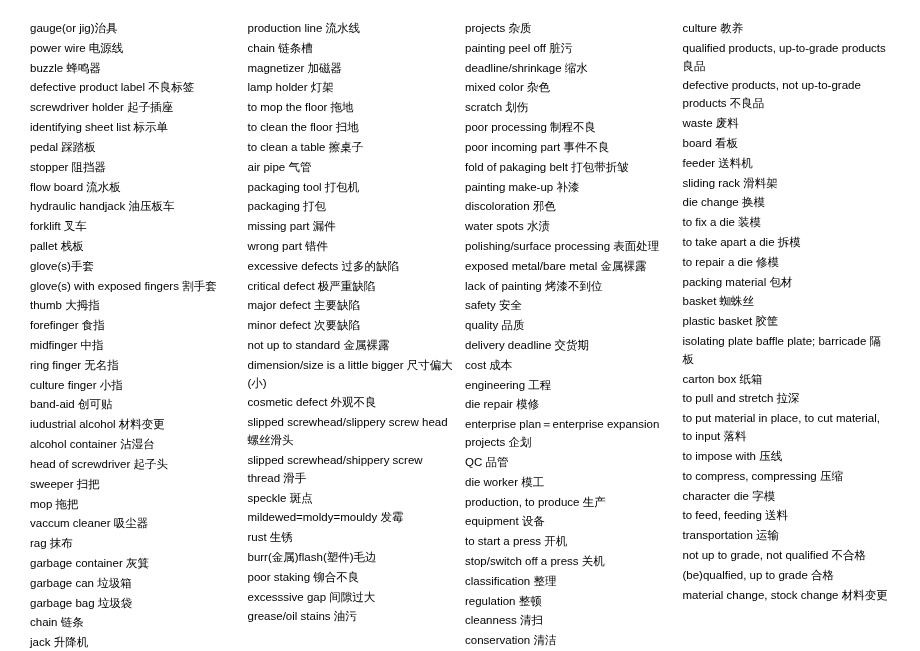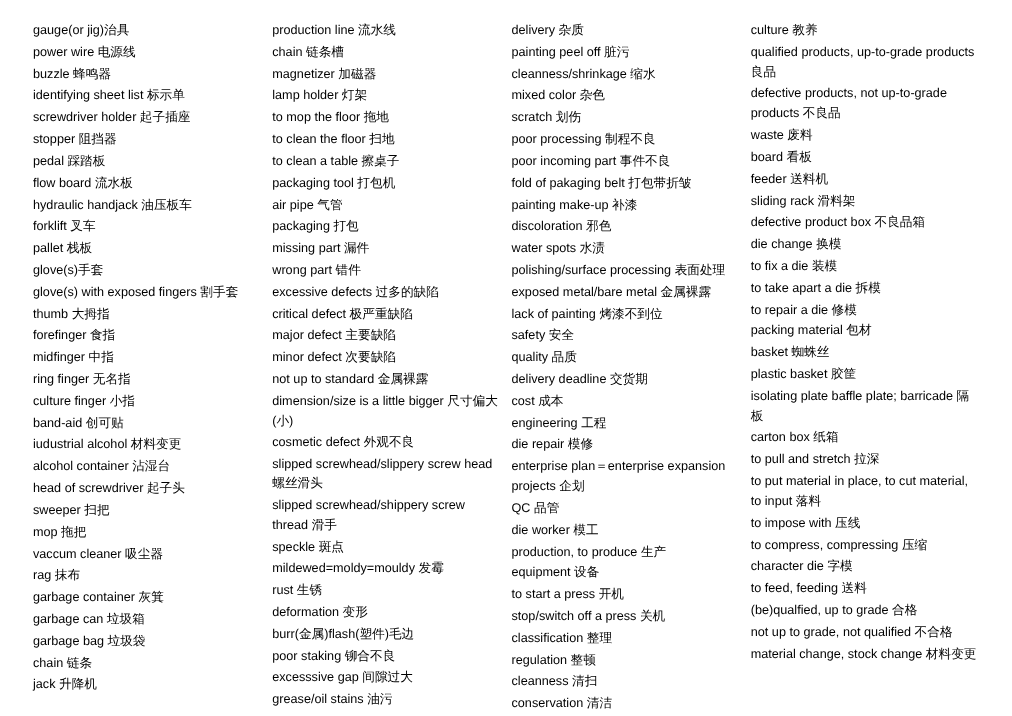--- a/index.html
+++ b/index.html
@@ -32,24 +32,25 @@
     }
   </style>
 </head>
 <body>
 
 <div class="columns-container">
 <div class="column">
       <div class="entry">gauge(or jig)治具</div>
       <div class="entry">power wire 电源线</div>
       <div class="entry">buzzle 蜂鸣器</div>
+      <div class="entry">defective product label 不良标签</div>
+      <div class="entry">screwdriver holder 起子插座</div>
       <div class="entry">identifying sheet list 标示单</div>
-      <div class="entry">screwdriver holder 起子插座</div>
+      <div class="entry">pedal 踩踏板</div>
       <div class="entry">stopper 阻挡器</div>
-      <div class="entry">pedal 踩踏板</div>
       <div class="entry">flow board 流水板</div>
       <div class="entry">hydraulic handjack 油压板车</div>
       <div class="entry">forklift 叉车</div>
       <div class="entry">pallet 栈板</div>
       <div class="entry">glove(s)手套</div>
       <div class="entry">glove(s) with exposed fingers 割手套</div>
       <div class="entry">thumb 大拇指</div>
       <div class="entry">forefinger 食指</div>
       <div class="entry">midfinger 中指</div>
       <div class="entry">ring finger 无名指</div>
@@ -69,47 +70,46 @@
       <div class="entry">jack 升降机</div>
     </div>
     <div class="column">
       <div class="entry">production line 流水线</div>
       <div class="entry">chain 链条槽</div>
       <div class="entry">magnetizer 加磁器</div>
       <div class="entry">lamp holder 灯架</div>
       <div class="entry">to mop the floor 拖地</div>
       <div class="entry">to clean the floor 扫地</div>
       <div class="entry">to clean a table 擦桌子</div>
+      <div class="entry">air pipe  气管</div>
       <div class="entry">packaging tool 打包机</div>
-      <div class="entry">air pipe  气管</div>
       <div class="entry">packaging 打包</div>
       <div class="entry">missing part 漏件</div>
       <div class="entry">wrong part 错件</div>
       <div class="entry">excessive defects 过多的缺陷</div>
       <div class="entry">critical defect 极严重缺陷</div>
       <div class="entry">major defect 主要缺陷</div>
       <div class="entry">minor defect 次要缺陷</div>
       <div class="entry">not up to standard 金属裸露</div>
       <div class="entry">dimension/size is a little bigger 尺寸偏大(小)</div>
       <div class="entry">cosmetic defect 外观不良</div>
       <div class="entry">slipped screwhead/slippery screw head 螺丝滑头</div>
       <div class="entry">slipped   screwhead/shippery   screw thread 滑手</div>
       <div class="entry">speckle 斑点</div>
       <div class="entry">mildewed=moldy=mouldy 发霉</div>
       <div class="entry">rust 生锈</div>
-      <div class="entry">deformation 变形</div>
       <div class="entry">burr(金属)flash(塑件)毛边</div>
       <div class="entry">poor staking 铆合不良</div>
       <div class="entry">excesssive gap 间隙过大</div>
       <div class="entry">grease/oil stains 油污</div>
     </div>
     <div class="column">
-      <div class="entry">delivery 杂质</div>
+      <div class="entry">projects 杂质</div>
       <div class="entry">painting peel off 脏污</div>
-      <div class="entry">cleanness/shrinkage 缩水</div>
+      <div class="entry">deadline/shrinkage 缩水</div>
       <div class="entry">mixed color 杂色</div>
       <div class="entry">scratch 划伤</div>
       <div class="entry">poor processing 制程不良</div>
       <div class="entry">poor incoming part 事件不良</div>
       <div class="entry">fold of pakaging belt 打包带折皱</div>
       <div class="entry">painting make-up 补漆</div>
       <div class="entry">discoloration 邪色</div>
       <div class="entry">water spots 水渍</div>
       <div class="entry">polishing/surface processing 表面处理</div>
       <div class="entry">exposed metal/bare metal 金属裸露</div>
@@ -133,33 +133,33 @@
       <div class="entry">conservation 清洁</div>
     </div>
     <div class="column">
       <div class="entry">culture 教养</div>
       <div class="entry">qualified    products,    up-to-grade products 良品</div>
       <div class="entry">defective   products,   not   up-to-grade products 不良品</div>
       <div class="entry">waste 废料</div>
       <div class="entry">board 看板</div>
       <div class="entry">feeder 送料机</div>
       <div class="entry">sliding rack 滑料架</div>
-      <div class="entry">defective product box 不良品箱</div>
       <div class="entry">die change  换模</div>
       <div class="entry">to fix a die 装模</div>
       <div class="entry">to take apart a die 拆模</div>
       <div class="entry">to repair a die 修模</div>
       <div class="entry">packing material 包材</div>
       <div class="entry">basket 蜘蛛丝</div>
       <div class="entry">plastic basket 胶筐</div>
       <div class="entry">isolating  plate  baffle  plate;  barricade 隔板</div>
       <div class="entry">carton box 纸箱</div>
       <div class="entry">to pull and stretch 拉深</div>
       <div class="entry">to put material in place, to cut material, to input 落料</div>
       <div class="entry">to impose with 压线</div>
       <div class="entry">to compress, compressing 压缩</div>
       <div class="entry">character die 字模</div>
       <div class="entry">to feed, feeding 送料</div>
+      <div class="entry">transportation 运输</div>
+      <div class="entry">not up to grade, not qualified 不合格</div>
       <div class="entry">(be)qualfied, up to grade 合格</div>
-      <div class="entry">not up to grade, not qualified 不合格</div>
       <div class="entry">material change, stock change 材料变更</div>
     </div>
   </div>
 
 </body></html>

